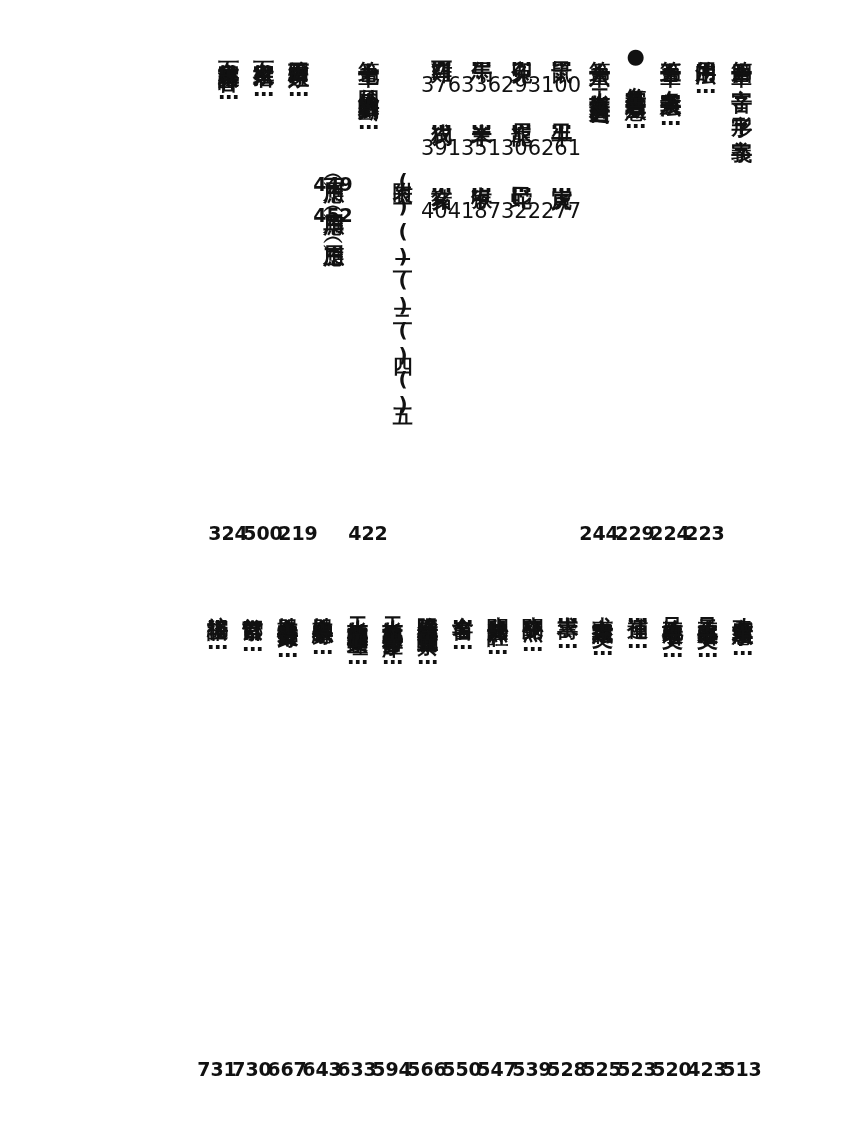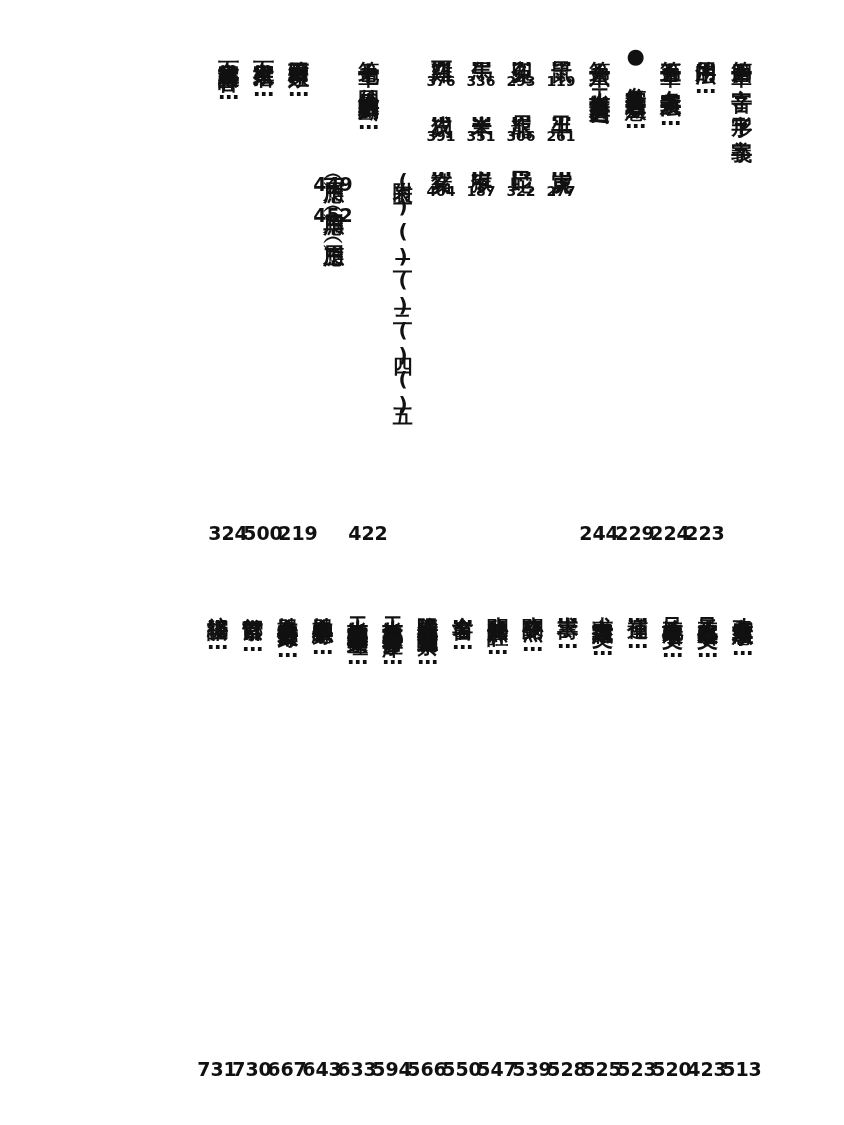--- a/index.html
+++ b/index.html
@@ -122,22 +122,22 @@
     letter-spacing: 1.5px;
   }
   .zodiac-entry .z-dots {
     writing-mode: vertical-rl;
     text-orientation: upright;
     font-size: 21px;
     font-weight: 700;
     line-height: 1.0;
   }
   .zodiac-entry .z-num {
-    font-size: 14px;
-    font-weight: 700;
+    font-size: 21px;
+    font-weight: 400;
     padding: 2px 0 10px 0;
   }
 
   .bullet-dot {
     display: inline-block;
   }
 
   
   .appendix-col .col-text {
     font-size: 20px;
@@ -171,21 +171,21 @@
 
     <div class="col" style="width:34px;">
       <div class="col-text">第十六章　十二生肖與姓名之吉凶</div>
       <div class="pagenum">244</div>
     </div>
 
     <div class="zodiac-col" style="width:36px;">
       <div class="zodiac-entry">
         <div class="z-name">子鼠</div>
         <div class="z-dots">…</div>
-        <div class="z-num">119</div>
+        <div class="z-num">100</div>
       </div>
       <div class="zodiac-entry">
         <div class="z-name">丑牛</div>
         <div class="z-dots">…</div>
         <div class="z-num">261</div>
       </div>
       <div class="zodiac-entry">
         <div class="z-name">寅虎</div>
         <div class="z-dots">…</div>
         <div class="z-num">277</div>

